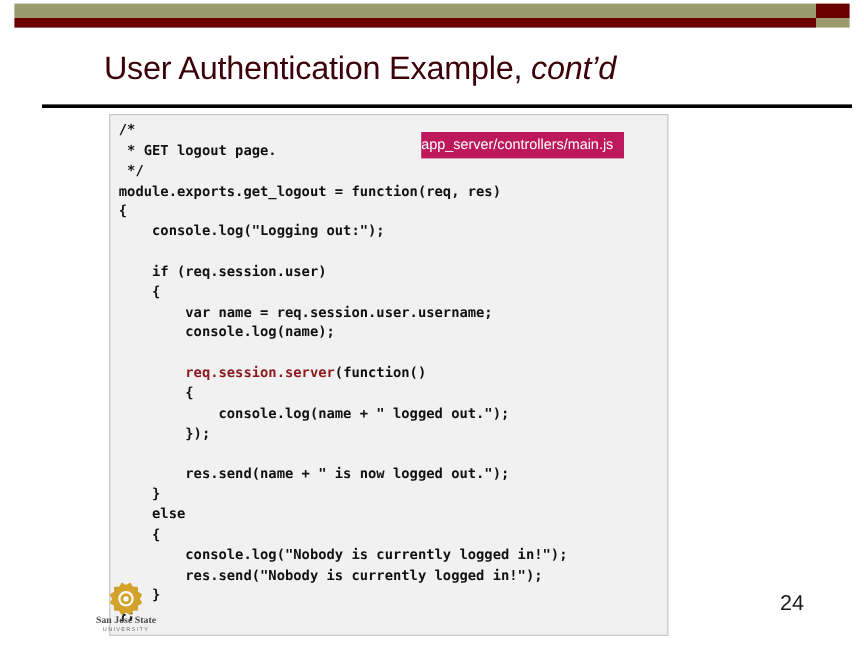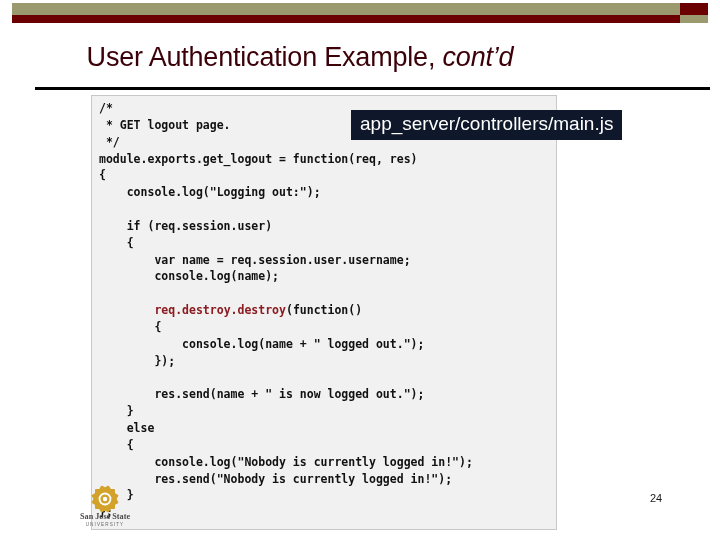--- a/index.html
+++ b/index.html
@@ -109,25 +109,25 @@
   }
   .code .hl {
     color: #8c1b20;
   }
 
   
   .callout {
     position: absolute;
     left: 351px;
     top: 110px;
-    background: #0f172a;
+    background: #be185d;
     color: #ffffff;
     font-family: "Liberation Sans", sans-serif;
-    font-size: 19px;
-    padding: 4px 9px 5px 9px;
+    font-size: 12px;
+    padding: 4px 9px 5px 0;
     white-space: nowrap;
     line-height: 1.1;
   }
 
   
   .logo {
     position: absolute;
     left: 34px;
     top: 481px;
     width: 50px;
@@ -137,21 +137,21 @@
   .logo svg { display: block; }
 
   
   .pagenum {
     position: absolute;
     left: 650px;
     top: 492px;
     width: 40px;
     text-align: left;
     font-family: "Liberation Sans", sans-serif;
-    font-size: 11px;
+    font-size: 18px;
     color: #1a1a1a;
   }
 </style>
 </head>
 <body>
 
 <div class="topbar">
   <div class="topbar-khaki"></div>
   <div class="topbar-maroon"></div>
   <div class="topbar-acc-tr"></div>
@@ -168,21 +168,21 @@
  */
 module.exports.get_logout = function(req, res)
 {
     console.log("Logging out:");
 
     if (req.session.user)
     {
         var name = req.session.user.username;
         console.log(name);
 
-        <span class="hl">req.destroy.destroy</span>(function()
+        <span class="hl">req.session.server</span>(function()
         {
             console.log(name + " logged out.");
         });
 
         res.send(name + " is now logged out.");
     }
     else
     {
         console.log("Nobody is currently logged in!");
         res.send("Nobody is currently logged in!");

